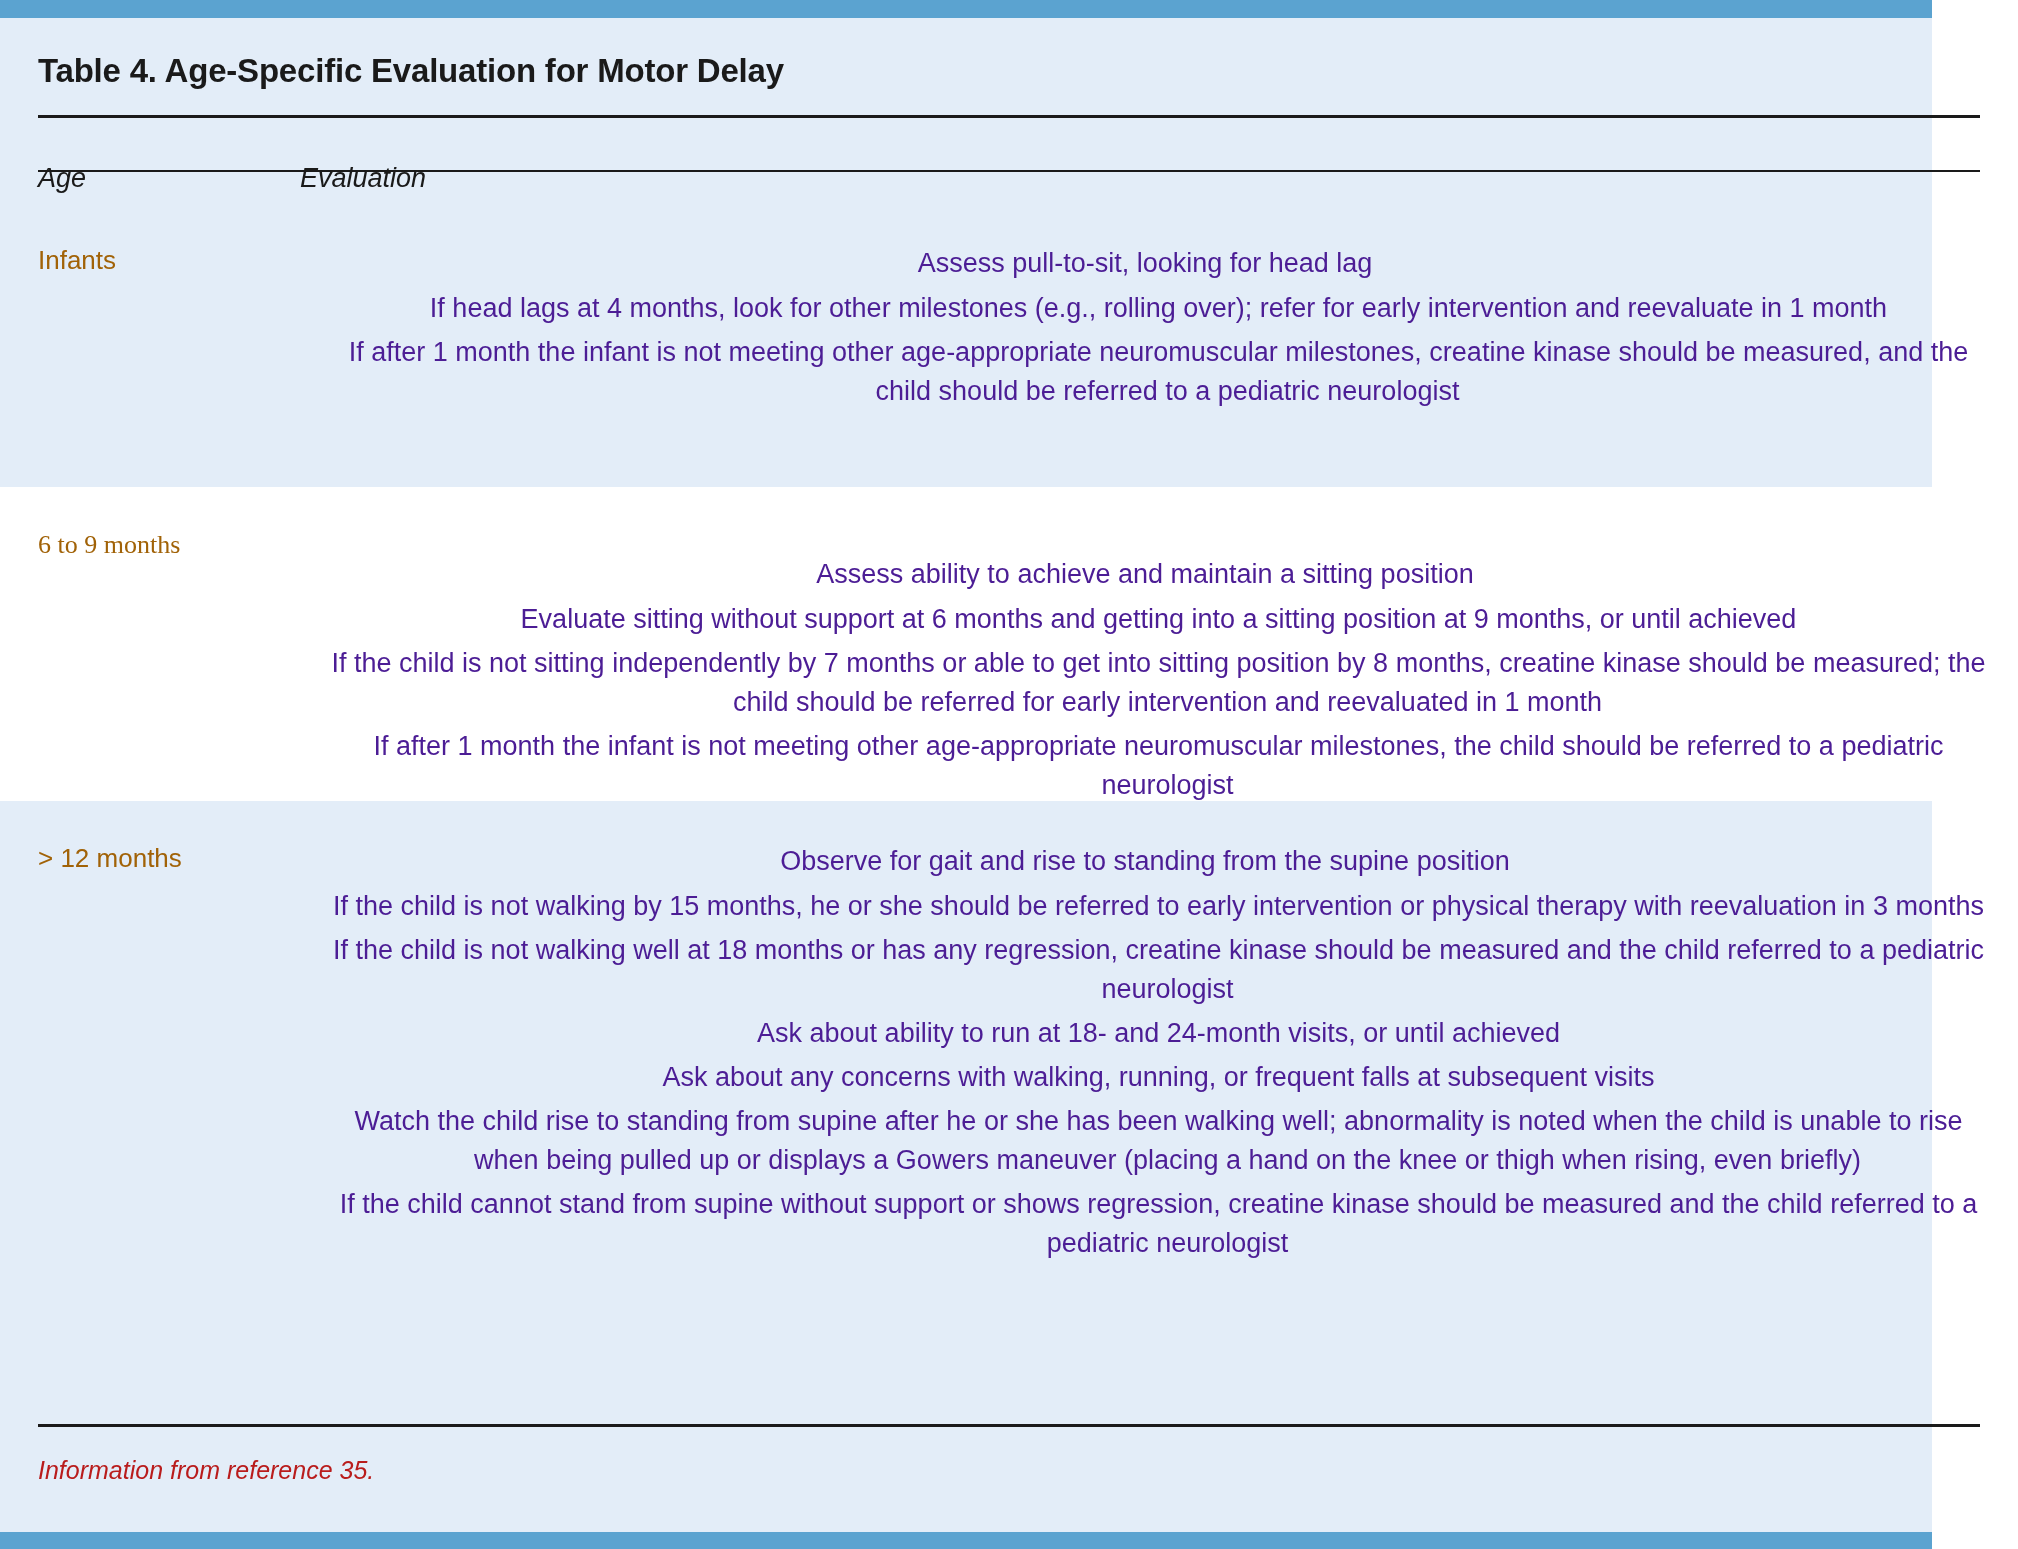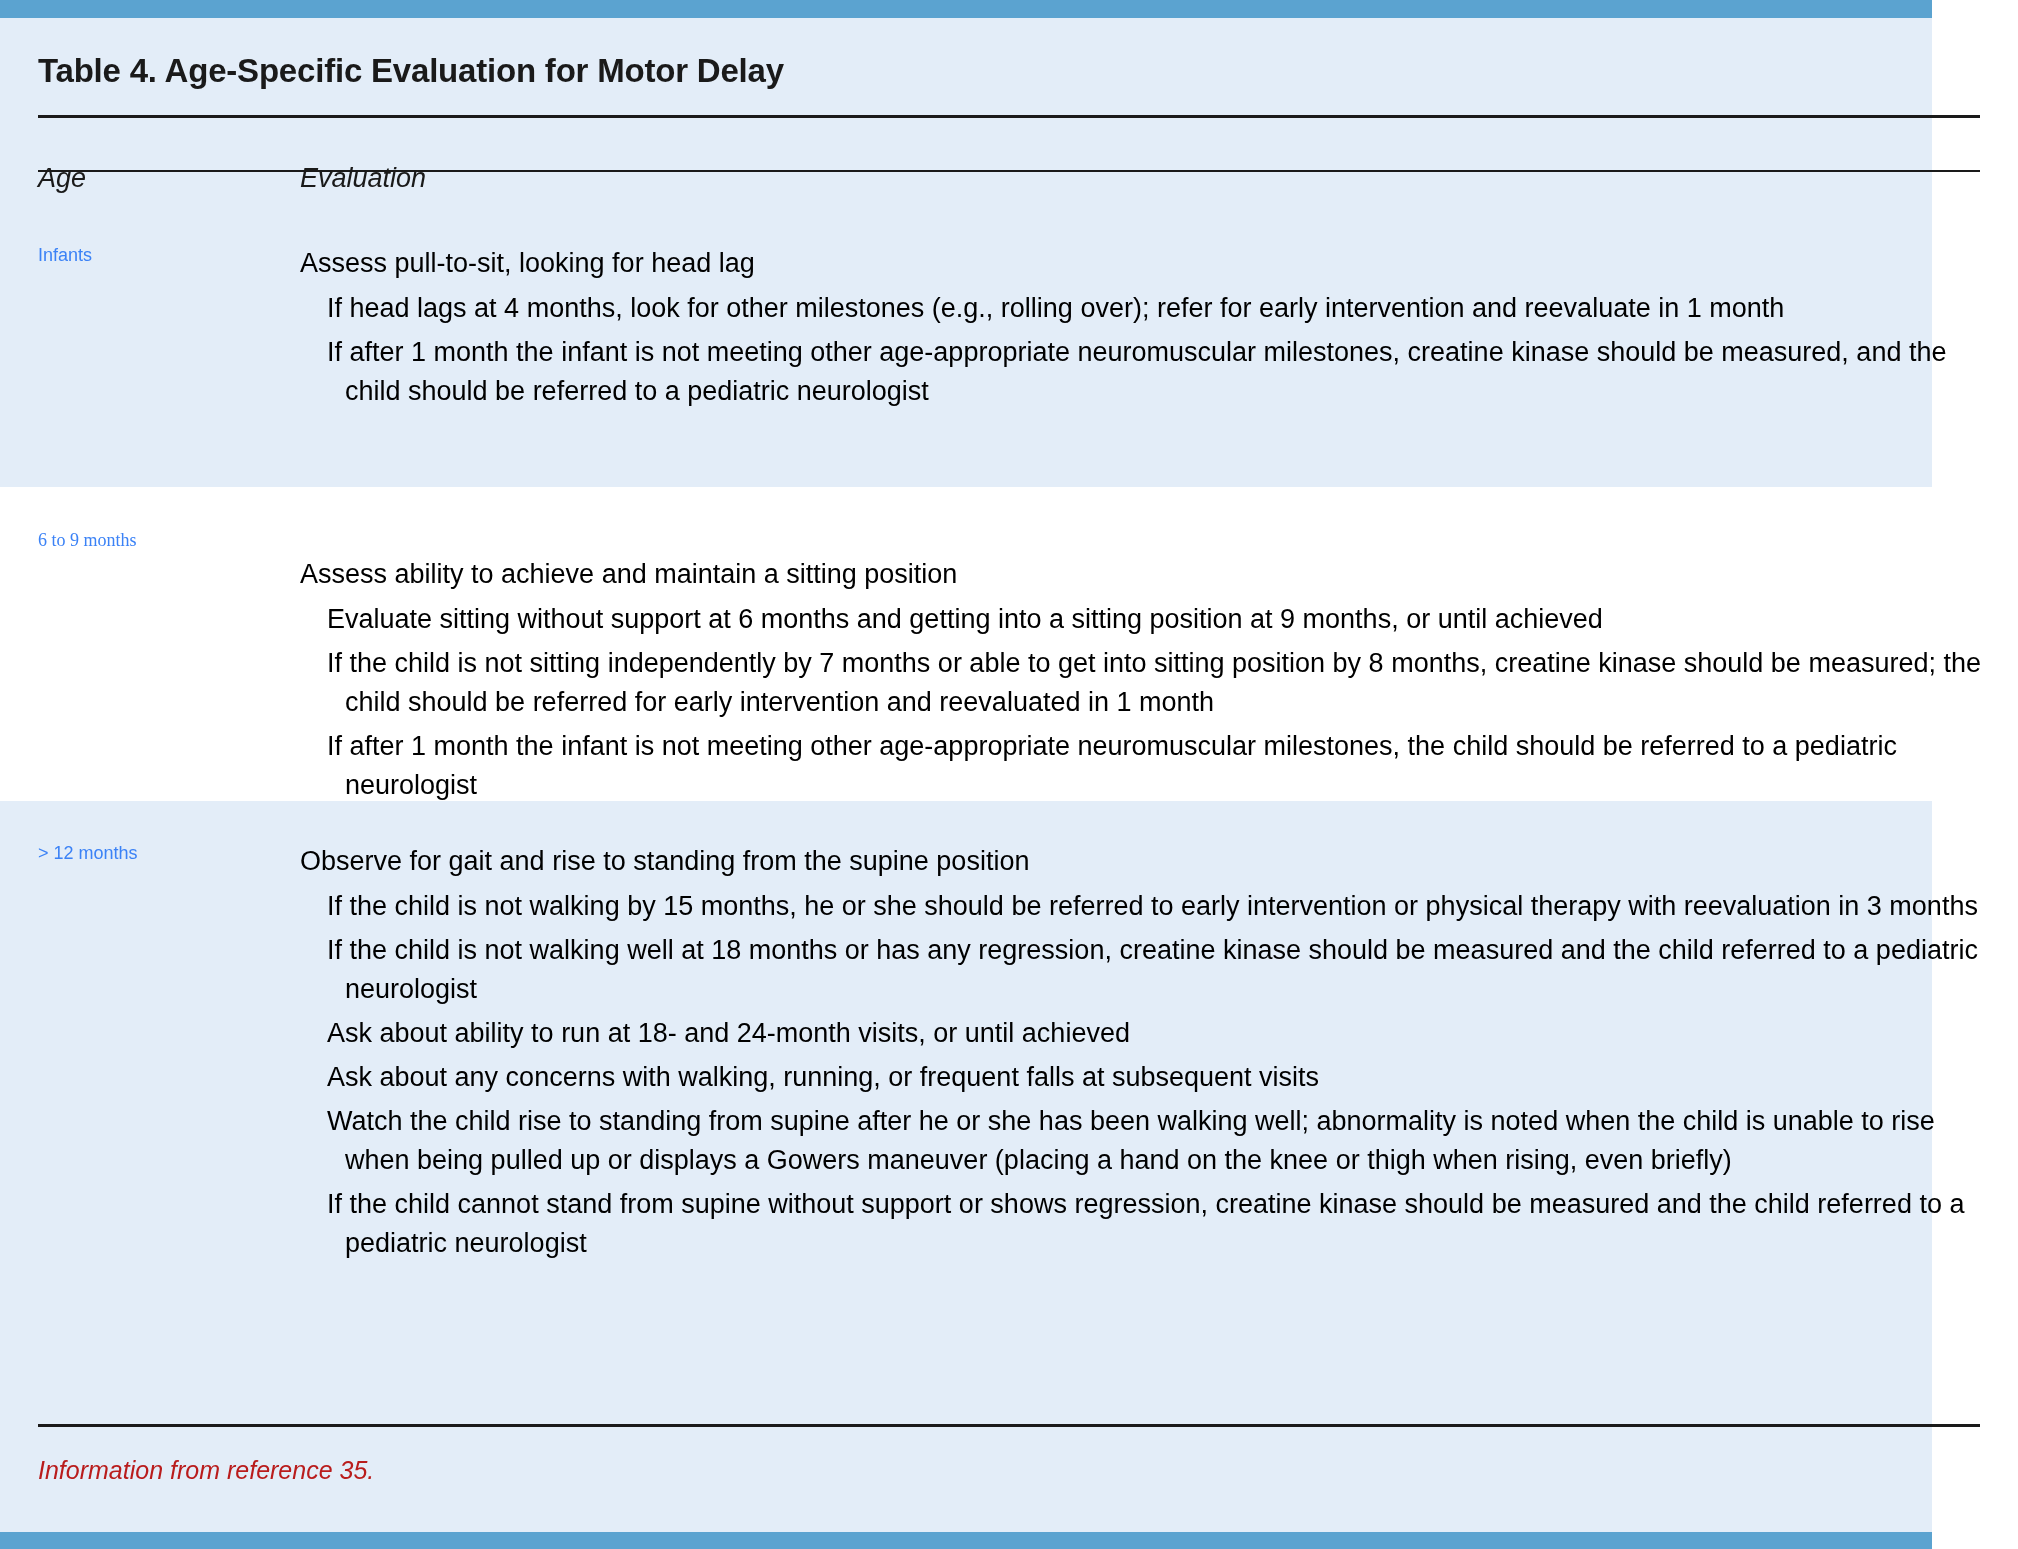--- a/index.html
+++ b/index.html
@@ -88,42 +88,43 @@
     font-size: 27px;
     color: #1a1a1a;
     margin-top: 35px;
   }
   .col-head-age  { left: 38px; }
   .col-head-eval { left: 300px; }
 
   .age-label {
     position: absolute;
     left: 38px;
-    font-size: 18px;
-    color: #3b82f6;
+    font-size: 26px;
+    color: #a16207;
     white-space: nowrap;
   }
   .age-row1 { top: 227px; }
   .age-row2 { top: 512px; font-family: Liberation Serif, serif; }
   .age-row3 { top: 825px; }
 
   .eval-block {
     position: absolute;
     left: 300px;
     width: 1690px;
   }
   .eval-row1 { top: 226px; }
   .eval-row2 { top: 537px; }
   .eval-row3 { top: 824px; }
 
   .eval-line {
     font-size: 27px;
     line-height: 39px;
-    color: #000000;
+    color: #4c1d95;
     margin: 0 0 5px 0;
+    text-align: center;
   }
   .eval-line.lead {
     margin-bottom: 6px;
   }
   .eval-line.sub {
     padding-left: 27px;
     text-indent: -2px;
     margin-bottom: 5px;
   }
   .eval-line.sub > span.txt {

